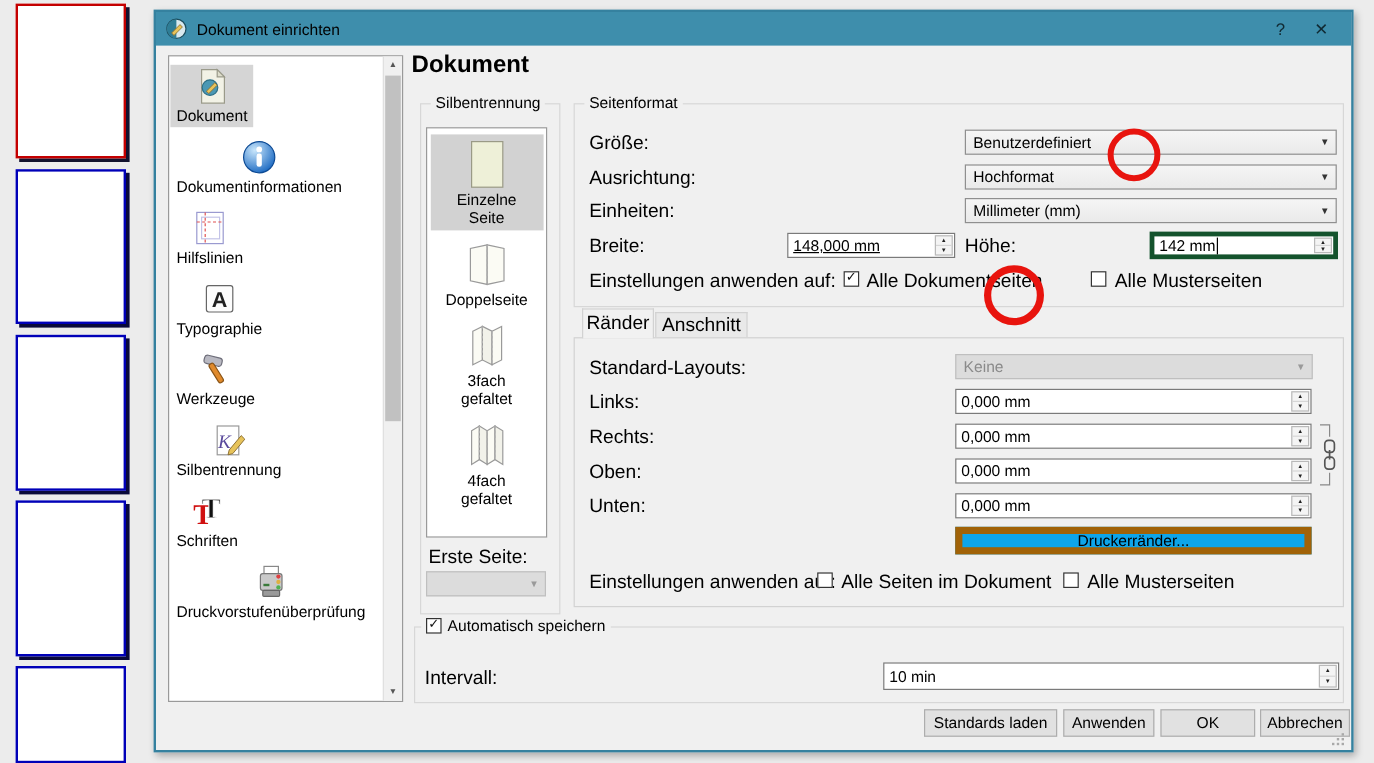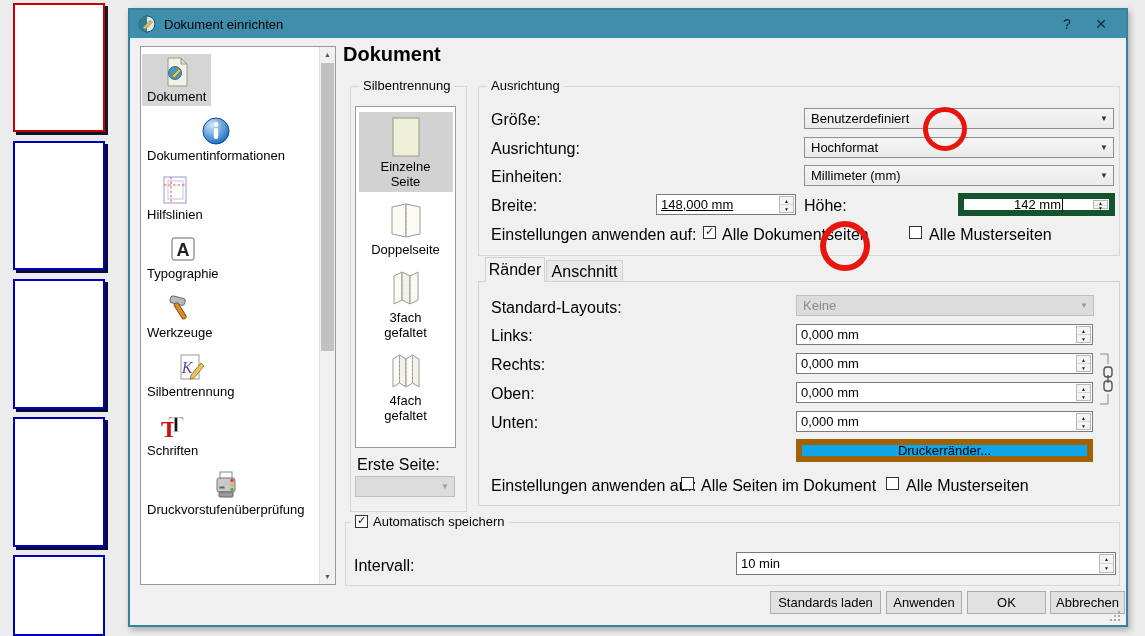--- a/index.html
+++ b/index.html
@@ -47,21 +47,21 @@
   .firstpage-label{position:absolute;left:6px;top:369px;font-size:13px;}
   .combo.disabled{background:#dcdcdc;border-color:#bfbfbf;color:#8a8a8a;}
   .combo.disabled .carrow{color:#9a9a9a;}
 
   
   .flabel{position:absolute;font-size:16px;white-space:nowrap;}
   .combo{position:absolute;height:21px;background:linear-gradient(#f5f5f5,#eaeaea);border:1px solid #8f8f8f;box-sizing:border-box;
          display:flex;align-items:center;padding:0 20px 0 6px;font-size:13px;white-space:nowrap;}
   .carrow{position:absolute;right:5px;top:0;bottom:0;display:flex;align-items:center;font-size:8px;color:#333;}
   .spin{position:absolute;height:21px;background:#fff;border:1px solid #7a7a7a;box-sizing:border-box;display:flex;align-items:center;padding-left:4px;font-size:13px;}
-  .spin.focused{border:6px solid #14532d;justify-content:center;}
+  .spin.focused{border:4px solid #14532d;}
   .spin-btns{position:absolute;right:1px;top:1px;bottom:1px;width:15px;border:1px solid #b9b9b9;background:#f4f4f4;box-sizing:border-box;display:flex;flex-direction:column;}
   .su,.sd{flex:1;display:flex;align-items:center;justify-content:center;font-size:5px;color:#222;line-height:4px;}
   .su{border-bottom:1px solid #d6d6d6;}
   .caret{display:inline-block;width:1px;height:14px;background:#000;margin-left:1px;}
   .uline{text-decoration:underline;}
 
   .cb{position:absolute;width:13px;height:13px;background:#fff;border:1px solid #333;box-sizing:border-box;display:flex;align-items:center;justify-content:center;font-size:11px;line-height:11px;color:#111;}
   .cb .ck{position:relative;top:-1px;}
 
   
@@ -258,21 +258,21 @@
       </div>
 
       <span class="firstpage-label flabel">Erste Seite:</span>
       <div class="combo disabled" style="left:4px;top:389px;width:100px;">
         <span></span>
         <span class="carrow">▼</span>
       </div>
     </div>
 
     <div class="groupbox" style="left:348px;top:76px;width:642px;height:170px;">
-      <span class="gb-title">Ausrichtung</span>
+      <span class="gb-title">Seitenformat</span>
 
       <span class="flabel" style="left:12px;top:24px;">Größe:</span>
       <div class="combo" style="left:325px;top:21px;width:310px;">
         <span>Benutzerdefiniert</span>
         <span class="carrow">▼</span>
       </div>
 
       <span class="flabel" style="left:12px;top:53px;">Ausrichtung:</span>
       <div class="combo" style="left:325px;top:50px;width:310px;">
         <span>Hochformat</span>

